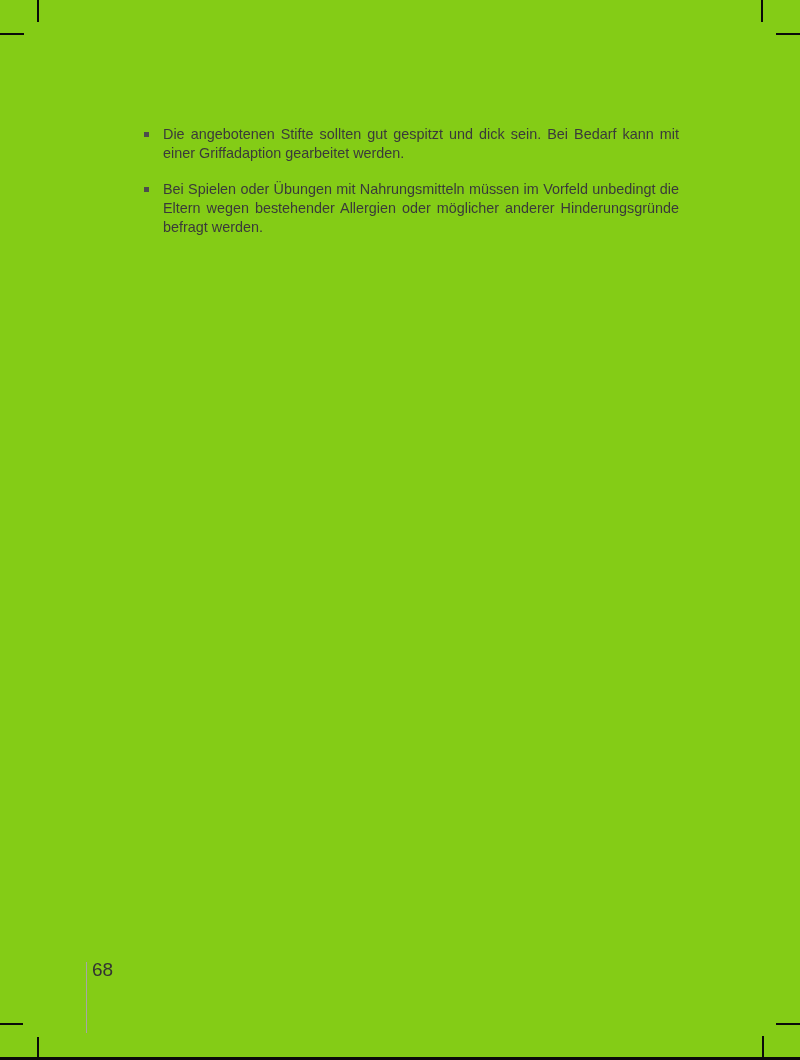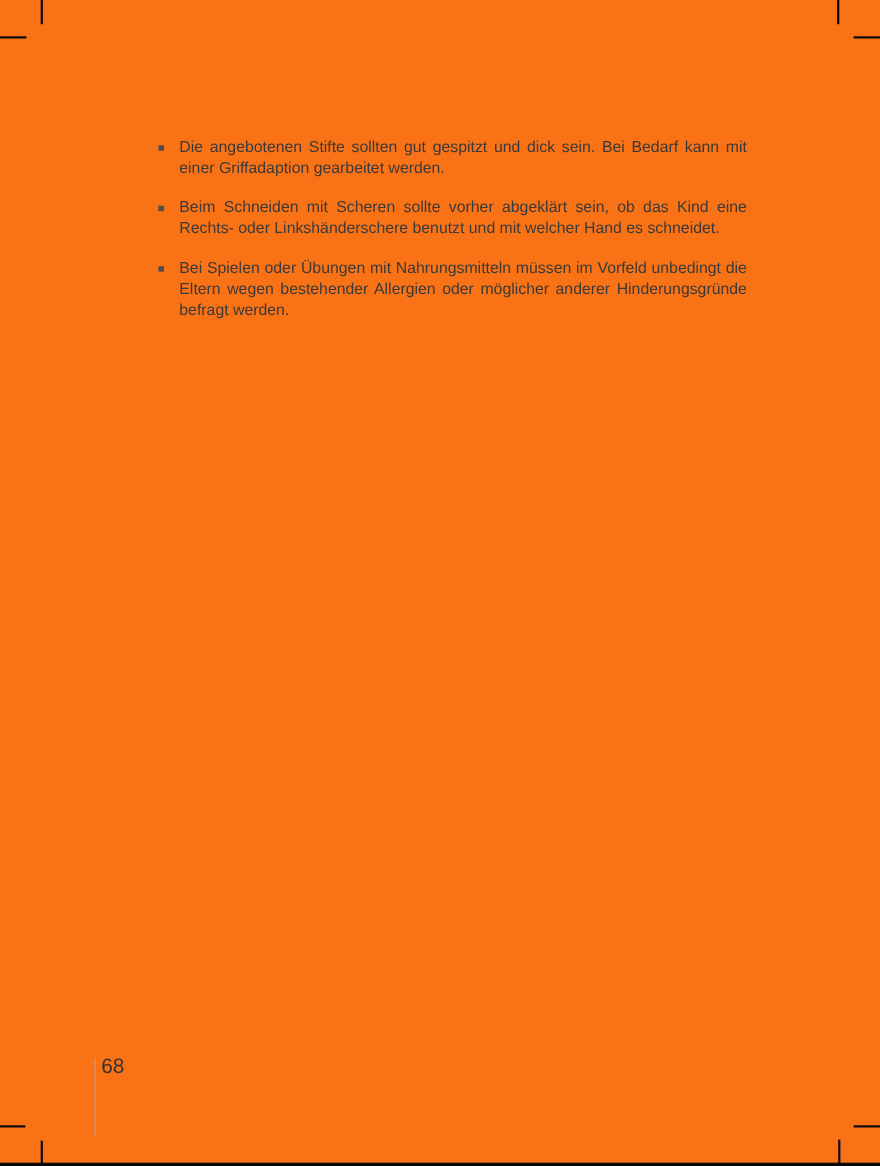--- a/index.html
+++ b/index.html
@@ -4,21 +4,21 @@
 <style>
   html, body {
     margin: 0;
     padding: 0;
     background: #ffffff;
   }
   .page {
     position: relative;
     width: 800px;
     height: 1060px;
-    background: #f97316;
+    background: #84cc16;
     overflow: hidden;
     font-family: "Liberation Sans", "DejaVu Sans", sans-serif;
     text-decoration: underline;
   }
 
   
   .crop {
     position: absolute;
     background: #0a0a0a;
   }
@@ -101,24 +101,20 @@
   <div class="crop br-v"></div>
   <div class="scan-edge-bottom"></div>
 
   <div class="content">
 
     <div class="bullet-item">
       <span class="bullet-marker"></span>
       <p class="bullet-text">Die angebotenen Stifte sollten gut gespitzt und dick sein. Bei Bedarf kann mit einer Griffadaption gearbeitet werden.</p>
     </div>
 
-    <div class="bullet-item">
-      <span class="bullet-marker"></span>
-      <p class="bullet-text">Beim Schneiden mit Scheren sollte vorher abgeklärt sein, ob das Kind eine Rechts- oder Linkshänderschere benutzt und mit welcher Hand es schneidet.</p>
-    </div>
 
     <div class="bullet-item">
       <span class="bullet-marker"></span>
       <p class="bullet-text">Bei Spielen oder Übungen mit Nahrungsmitteln müssen im Vorfeld unbedingt die Eltern wegen bestehender Allergien oder möglicher anderer Hinderungs­gründe befragt werden.</p>
     </div>
 
 
   </div>
 
   <div class="pagenum-rule"></div>

